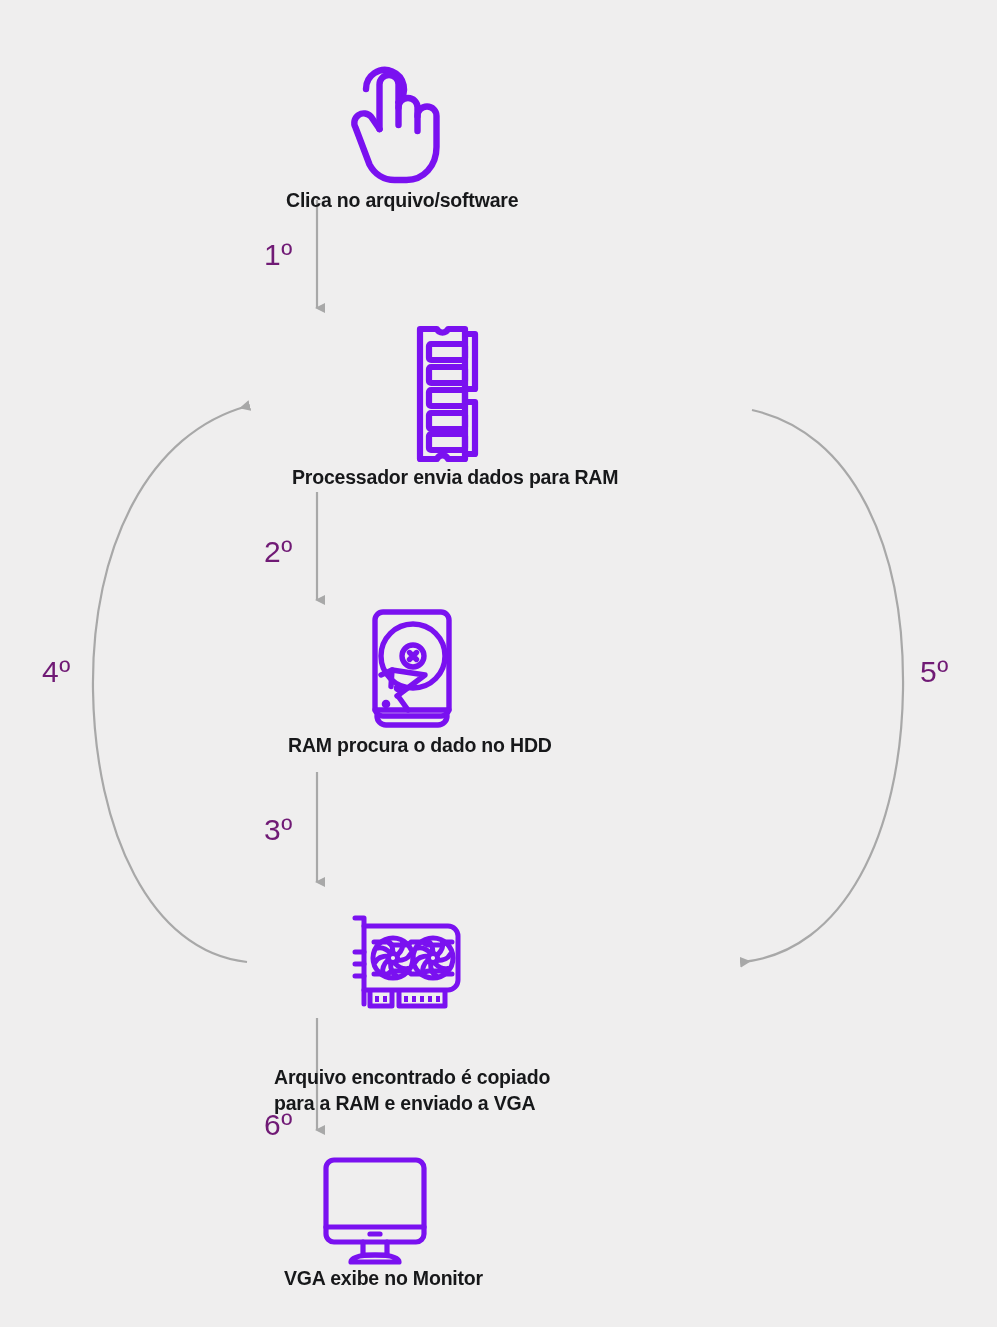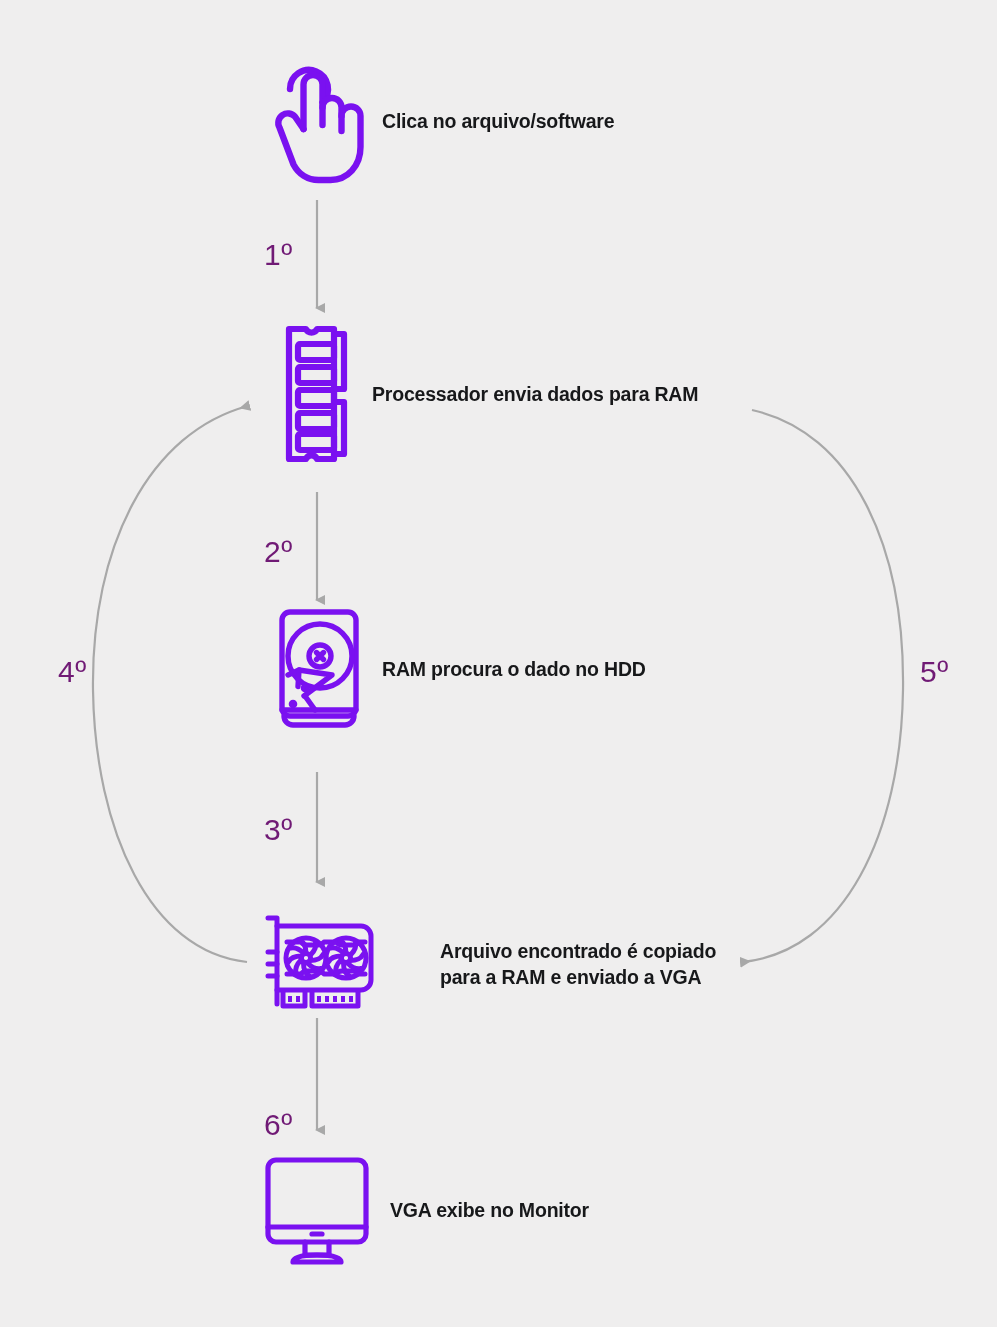--- a/index.html
+++ b/index.html
@@ -21,20 +21,21 @@
     position: absolute;
     top: 0;
     left: 0;
     width: 997px;
     height: 1327px;
   }
   .node {
     position: absolute;
     display: flex;
     align-items: center;
+    flex-direction: column;
   }
   .node-icon {
     flex: 0 0 auto;
     display: block;
   }
   .node-label {
     font-family: "Liberation Sans", sans-serif;
     font-size: 19.5px;
     font-weight: bold;
     color: #17181a;
@@ -77,21 +78,21 @@
     <line x1="317" y1="1018" x2="317" y2="1130" stroke="#a8a8a8" stroke-width="2.2" marker-end="url(#arrow-down)"></line>
 
     <path d="M 247,962 C 150,952 95,830 93,690 C 91,545 150,432 248,406" fill="none" stroke="#a8a8a8" stroke-width="2.2" marker-end="url(#arrow-head)"></path>
 
     <path d="M 752,410 C 852,432 905,545 903,690 C 901,832 845,952 742,962" fill="none" stroke="#a8a8a8" stroke-width="2.2" marker-end="url(#arrow-head)"></path>
   </svg>
 
   <div class="step-num" style="left:264px; top:238px;">1º</div>
   <div class="step-num" style="left:264px; top:535px;">2º</div>
   <div class="step-num" style="left:264px; top:813px;">3º</div>
-  <div class="step-num" style="left:42px; top:655px;margin-left:16px;">4º</div>
+  <div class="step-num" style="left:42px; top:655px;">4º</div>
   <div class="step-num" style="left:920px; top:655px;">5º</div>
   <div class="step-num" style="left:264px; top:1108px;">6º</div>
 
   <div class="node" style="left:270px; top:55px;">
     <svg class="node-icon" width="96" height="132" viewBox="0 0 96 132">
       <g fill="none" stroke="#7a11f0" stroke-width="6.4" stroke-linecap="round" stroke-linejoin="round">
         <path d="M20 34a19 19 0 1 1 32.5 13.3"></path>
         <path d="M33.5 74V29.5a9.5 9.5 0 0 1 19 0V70"></path>
         <path d="M52.5 52.5a9.5 9.5 0 0 1 19 0V76"></path>
         <path d="M71.5 61a9.5 9.5 0 0 1 19 0v31c0 19-13 33-30 33h-12c-11 0-20-6-25-15.5L9.5 72.5a9.5 9.5 0 0 1 15.6-10.7L33.5 74"></path>
@@ -158,21 +159,21 @@
         <rect x="67" y="84" width="4" height="6"></rect>
         <rect x="75" y="84" width="4" height="6"></rect>
         <rect x="83" y="84" width="4" height="6"></rect>
         <rect x="91" y="84" width="4" height="6"></rect>
       </g>
     </svg>
     <div class="node-label">Arquivo encontrado é copiado
 para a RAM e enviado a VGA</div>
   </div>
 
-  <div class="node" style="left:260px; top:1155px;">
+  <div class="node" style="left:268px; top:1155px;">
     <svg class="node-icon" width="114" height="110" viewBox="0 0 114 110">
       <g fill="none" stroke="#7a11f0" stroke-width="5.2" stroke-linecap="round" stroke-linejoin="round">
         <rect x="8" y="5" width="98" height="82" rx="8"></rect>
         <path d="M8 72h98"></path>
         <path d="M52 79h10"></path>
         <path d="M45 87v13M69 87v13"></path>
         <path d="M45 100h24"></path>
         <path d="M33 107c0-4 6-7 24-7s24 3 24 7z"></path>
       </g>
     </svg>

